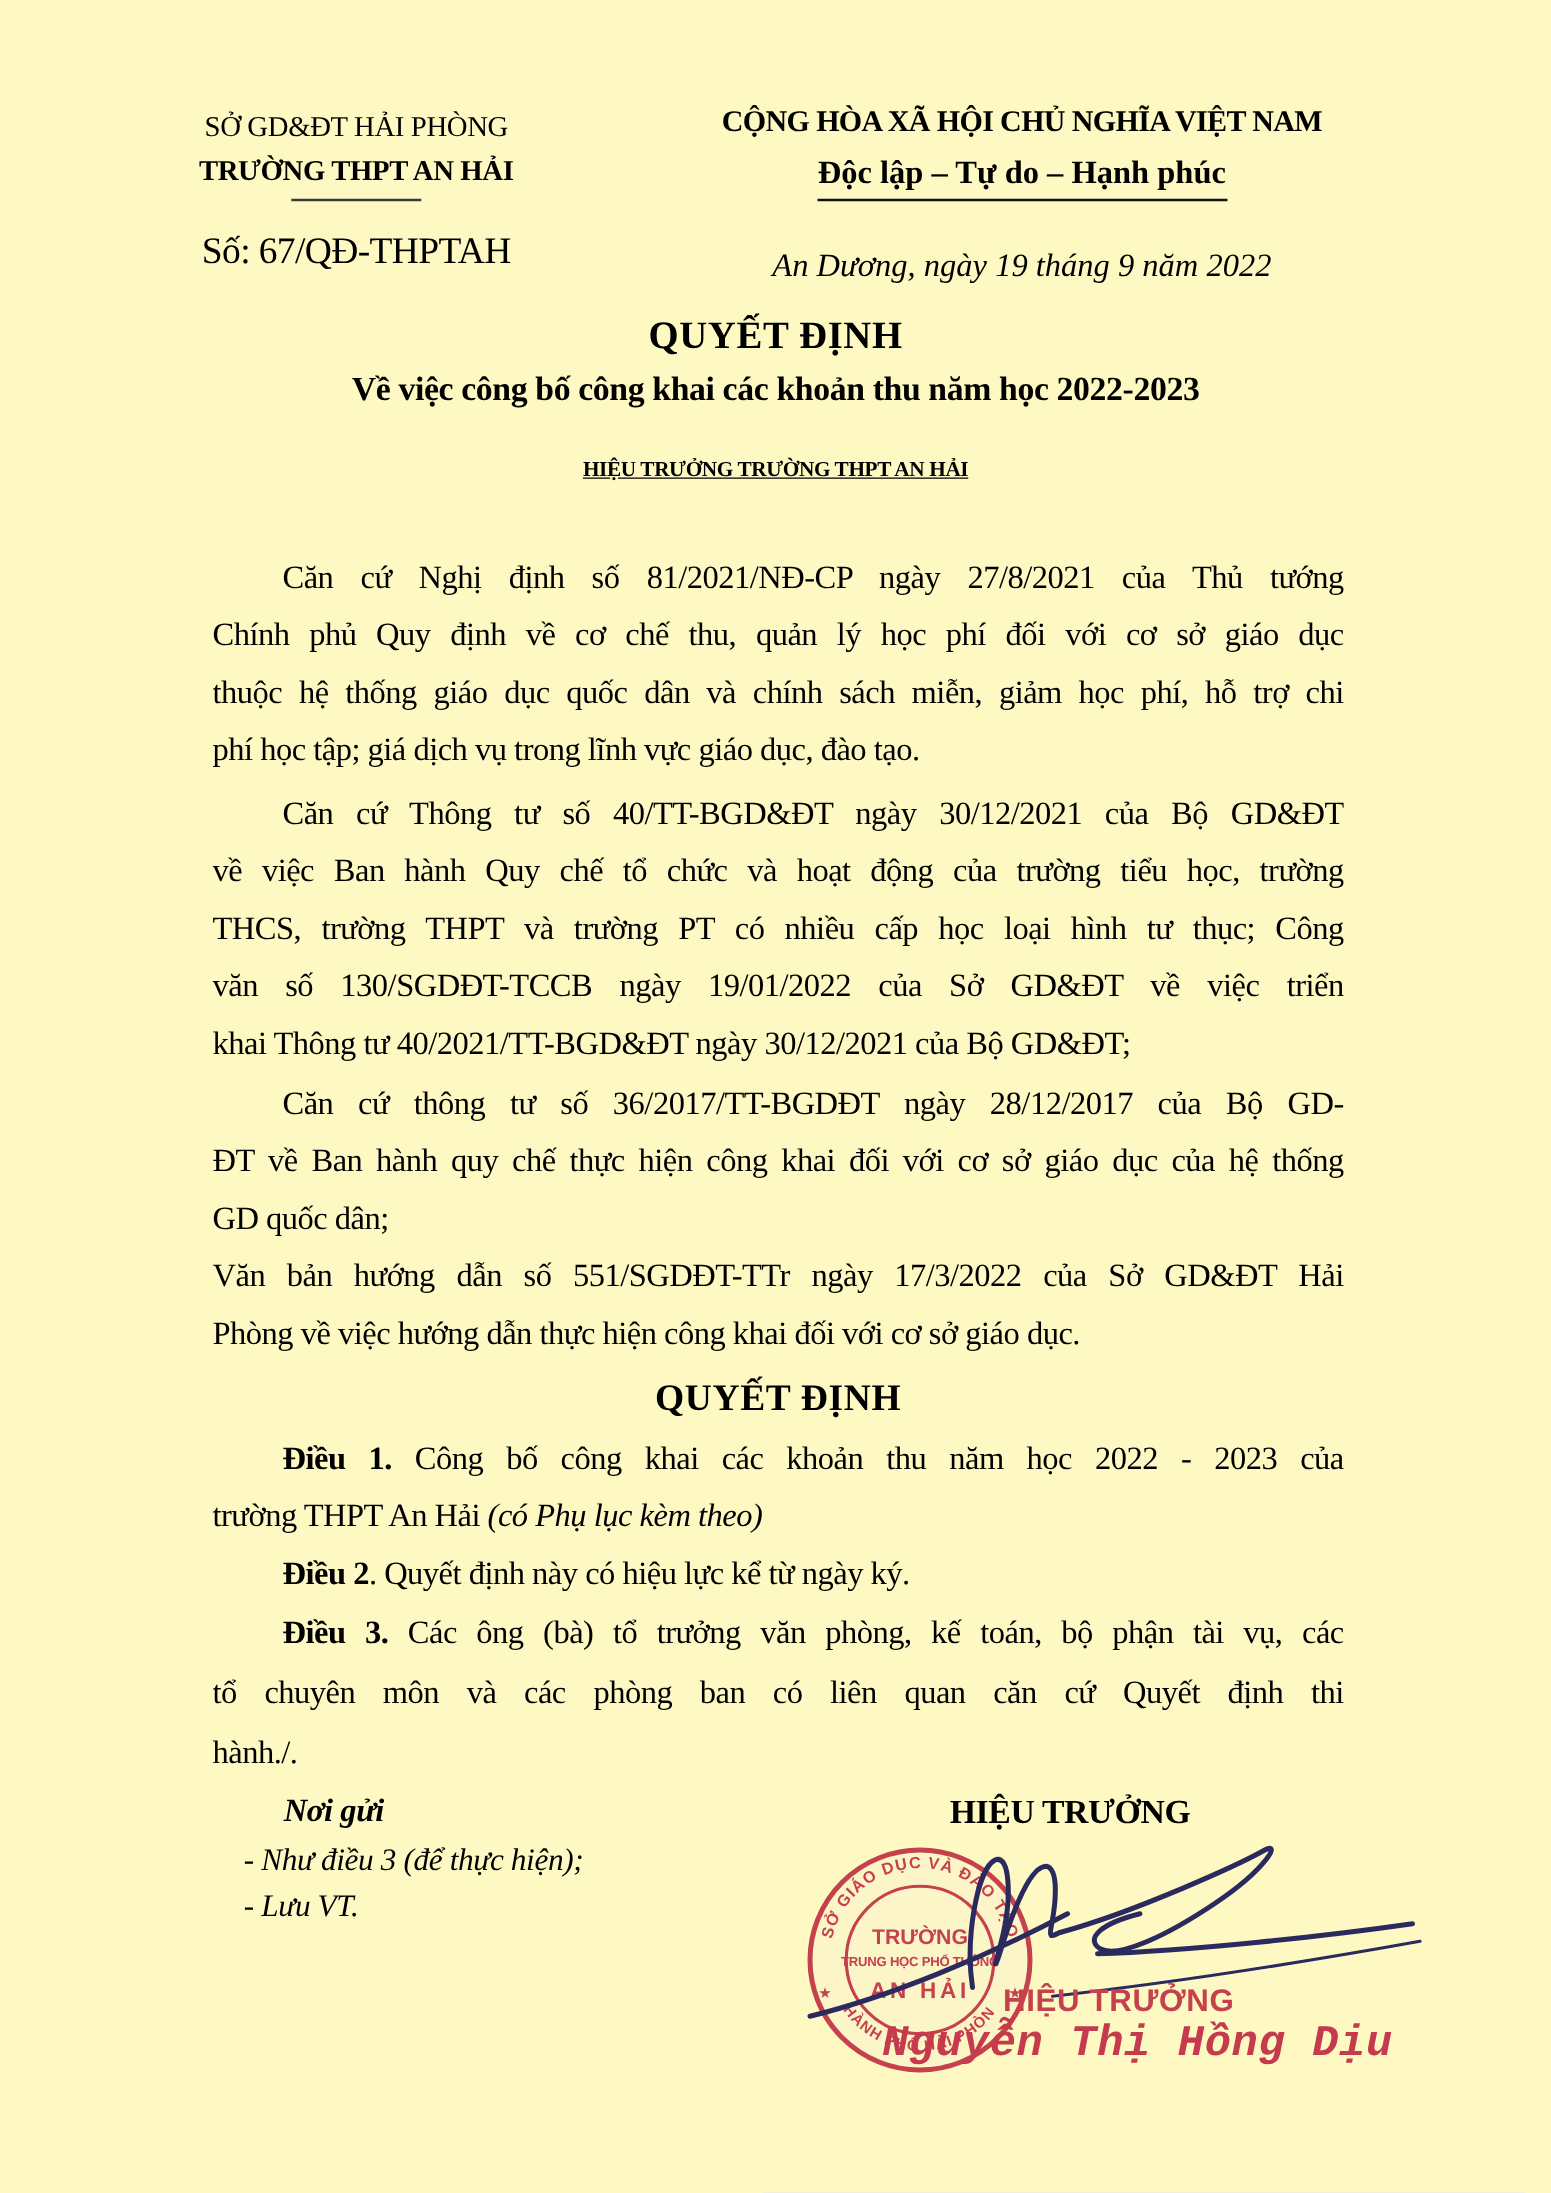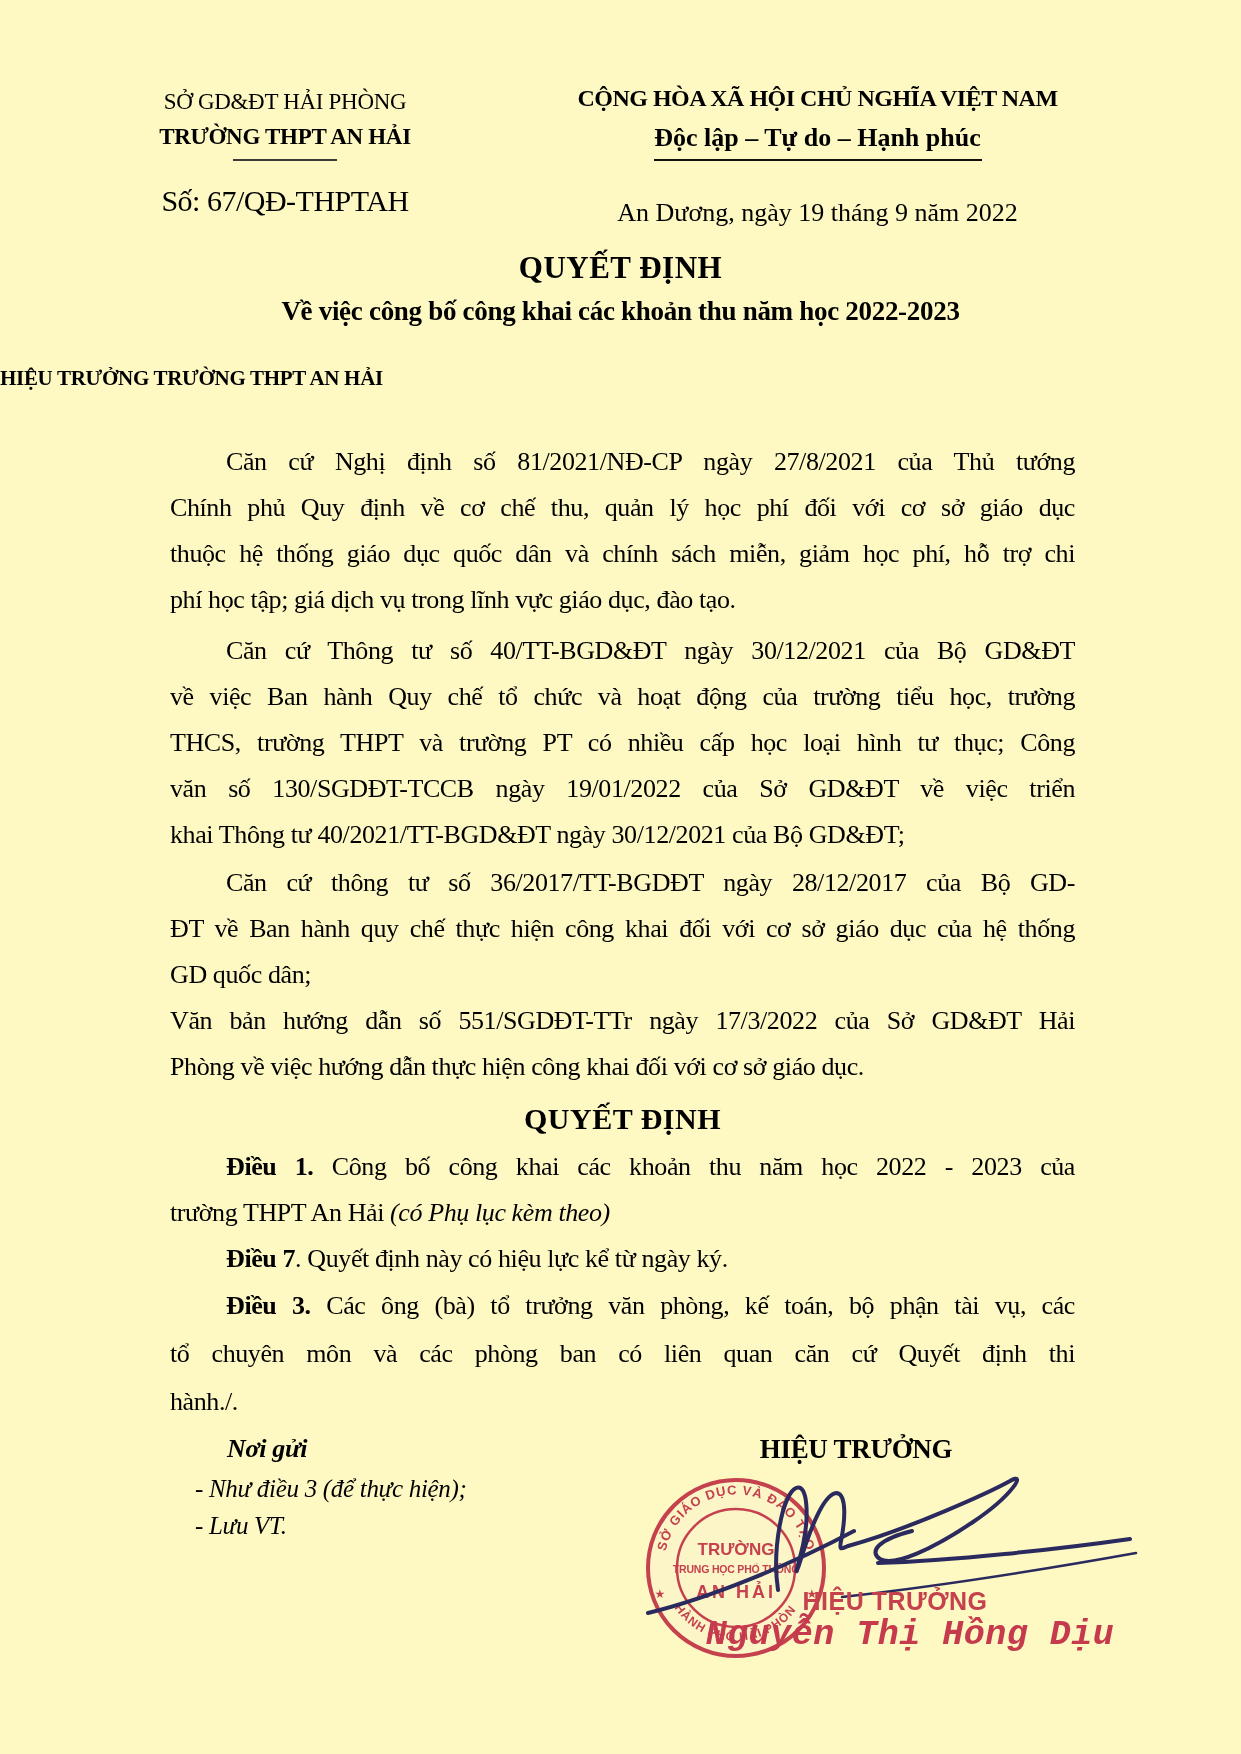--- a/index.html
+++ b/index.html
@@ -20,26 +20,26 @@
   .hdr-left{top:86px;left:140px;width:290px;text-align:center;line-height:1.35;}
   .hdr-left .l1{font-size:23px;letter-spacing:-0.3px;}
   .hdr-left .l2{font-size:23px;font-weight:bold;letter-spacing:-0.3px;margin-top:4px;}
   .hdr-left .rule{width:104px;height:2px;background:#3a3a3a;margin:7px auto 0;}
   .doc-no{top:184px;left:140px;width:290px;text-align:center;font-size:30px;letter-spacing:-0.5px;}
 
   .hdr-right{top:83px;left:555px;width:525px;text-align:center;line-height:1.3;}
   .hdr-right .r1{font-size:24px;font-weight:bold;letter-spacing:-0.5px;}
   .hdr-right .r2{font-size:26px;font-weight:bold;margin-top:7px;}
   .hdr-right .rule{width:328px;height:2px;background:#111;margin:4px auto 0;}
-  .date-line{top:198px;left:555px;width:525px;text-align:center;font-size:26px;}
+  .date-line{top:198px;left:555px;width:525px;text-align:center;font-size:26px;font-style:italic;}
 
   
   .doc-title{top:250px;left:0;width:1241px;text-align:center;font-size:31px;font-weight:bold;letter-spacing:0.5px;}
   .doc-subtitle{top:296px;left:0;width:1241px;text-align:center;font-size:27px;font-weight:bold;letter-spacing:-0.3px;}
-  .issuer{top:366px;left:0;width:1241px;text-align:left;font-size:21px;font-weight:bold;letter-spacing:-0.3px;}
+  .issuer{top:366px;left:0;width:1241px;text-align:center;font-size:17px;font-weight:bold;letter-spacing:-0.3px;text-decoration:underline;}
 
   
   .body{top:439px;left:170px;width:905px;font-size:26px;letter-spacing:-0.4px;}
   .line{height:46px;line-height:46px;white-space:nowrap;}
   .just{text-align:justify;text-align-last:justify;white-space:normal;height:46px;line-height:46px;overflow:hidden;}
   .indent{text-indent:56px;}
   .p2{margin-top:5px;}
   .p3{margin-top:2px;}
   .decide-heading{margin-top:4px;height:50px;line-height:50px;text-align:center;font-weight:bold;font-size:30px;letter-spacing:0.5px;}
   .a3line{height:48px;line-height:48px;}
@@ -115,21 +115,21 @@
     </div>
 
     <div class="decide-heading">QUYẾT ĐỊNH</div>
 
     <div>
       <div class="line just indent"><span class="b">Điều 1.</span><span> Công bố công khai các khoản thu năm học 2022 - 2023 của</span></div>
       <div class="line"><span>trường THPT An Hải </span><span class="i">(có Phụ lục kèm theo)</span></div>
     </div>
 
     <div>
-      <div class="line indent"><span class="b">Điều 7</span><span>. Quyết định này có hiệu lực kể từ ngày ký.</span></div>
+      <div class="line indent"><span class="b">Điều 2</span><span>. Quyết định này có hiệu lực kể từ ngày ký.</span></div>
     </div>
 
     <div>
       <div class="a3line just indent"><span class="b">Điều 3.</span><span> Các ông (bà) tổ trưởng văn phòng, kế toán, bộ phận tài vụ, các</span></div>
       <div class="a3line just">tổ chuyên môn và các phòng ban có liên quan căn cứ Quyết định thi</div>
       <div class="a3line">hành./.</div>
     </div>
 
   </div>
 

